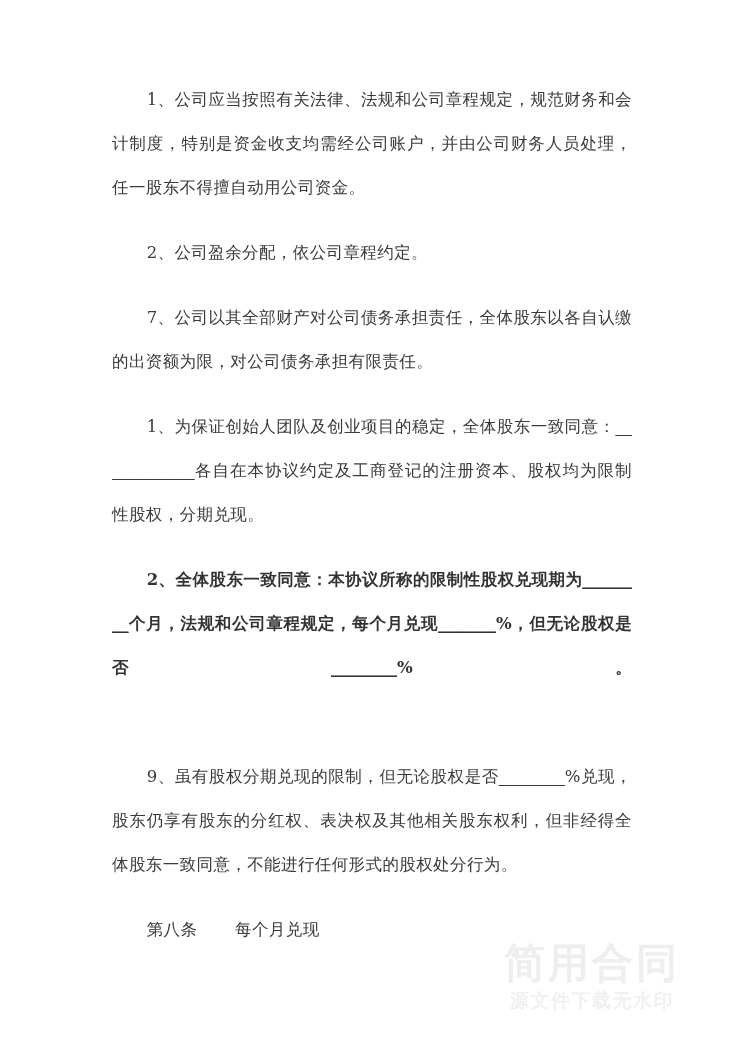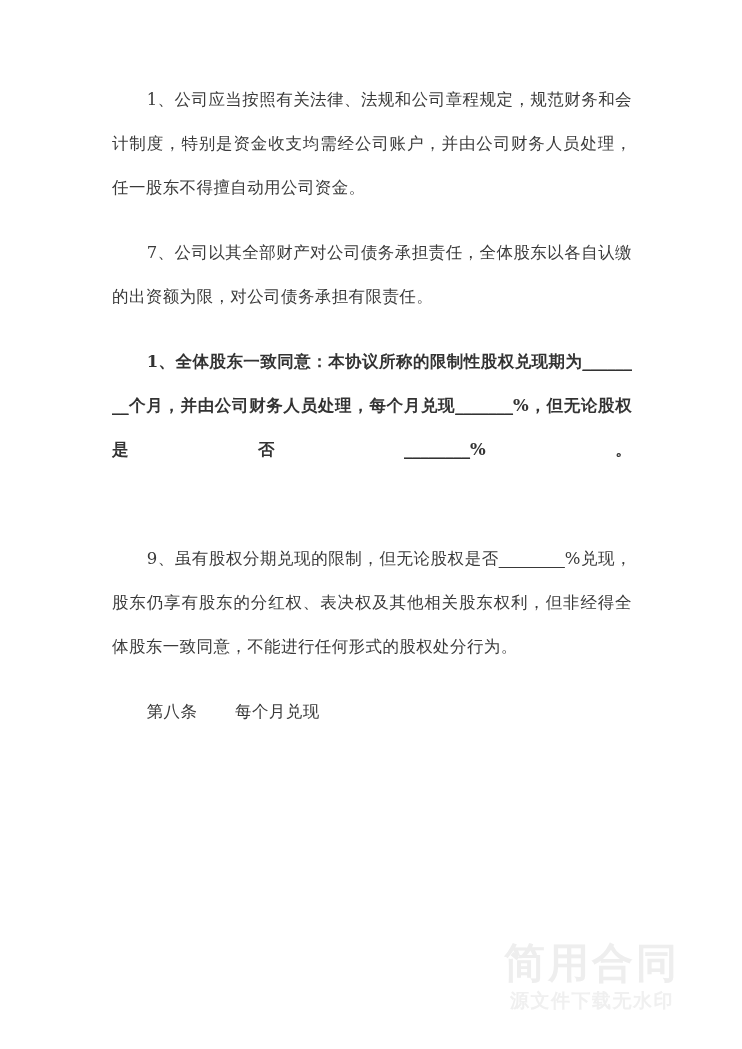--- a/index.html
+++ b/index.html
@@ -111,27 +111,31 @@
 </style>
 </head>
 <body>
 
 <div class="page">
 
   <div class="doc-body">
 
     <p class="para indent">1、公司应当按照有关法律、法规和公司章程规定，规范财务和会计制度，特别是资金收支均需经公司账户，并由公司财务人员处理，任一股东不得擅自动用公司资金。</p>
 
+    <p class="para indent">2、公司盈余分配，依公司章程约定。</p>
 
     <p class="para indent">7、公司以其全部财产对公司债务承担责任，全体股东以各自认缴的出资额为限，对公司债务承担有限责任。</p>
 
 
+    <p class="para indent">
+      <span>1、为保证创始人团队及创业项目的稳定，全体股东一致同意：</span><span class="blank">____________</span><span>各自在本协议约定及工商登记的注册资本、股权均为限制性股权，分期兑现。</span>
+    </p>
 
     <p class="para indent bold spread">
-      <span>1、全体股东一致同意：本协议所称的限制性股权兑现期为</span><span class="blank">________</span><span>个月，并由公司财务人员处理，每个月兑现</span><span class="blank">_______</span><span>%，但无论股权是否</span><span class="blank">________</span><span>%。</span>
+      <span>2、全体股东一致同意：本协议所称的限制性股权兑现期为</span><span class="blank">________</span><span>个月，法规和公司章程规定，每个月兑现</span><span class="blank">_______</span><span>%，但无论股权是否</span><span class="blank">________</span><span>%。</span>
     </p>
 
     <p class="para indent">
       <span>9、虽有股权分期兑现的限制，但无论股权是否</span><span class="blank">________</span><span>%兑现，股东仍享有股东的分红权、表决权及其他相关股东权利，但非经得全体股东一致同意，不能进行任何形式的股权处分行为。</span>
     </p>
 
     <p class="para heading">
       <span>第八条</span>
       <span class="heading-gap"></span>
       <span>每个月兑现</span>

